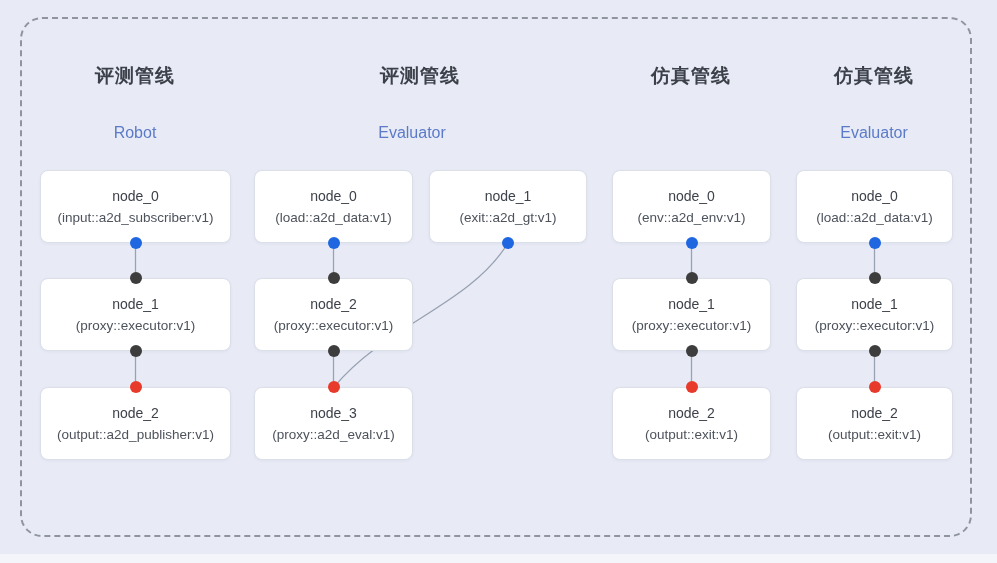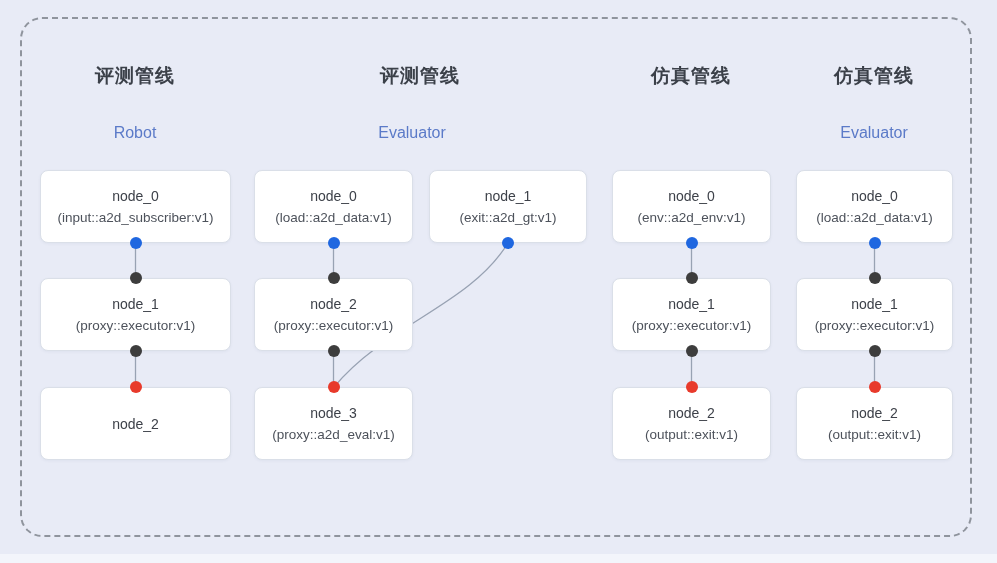--- a/index.html
+++ b/index.html
@@ -87,20 +87,21 @@
   <div class="node col-robot row0">
     <div class="nname">node_0</div>
     <div class="ntype">(input::a2d_subscriber:v1)</div>
   </div>
   <div class="node col-robot row1">
     <div class="nname">node_1</div>
     <div class="ntype">(proxy::executor:v1)</div>
   </div>
   <div class="node col-robot row2">
     <div class="nname">node_2</div>
+    <div class="ntype">(output::a2d_publisher:v1)</div>
   </div>
 
   <div class="node col-evalA row0">
     <div class="nname">node_0</div>
     <div class="ntype">(load::a2d_data:v1)</div>
   </div>
   <div class="node col-evalB row0">
     <div class="nname">node_1</div>
     <div class="ntype">(exit::a2d_gt:v1)</div>
   </div>

